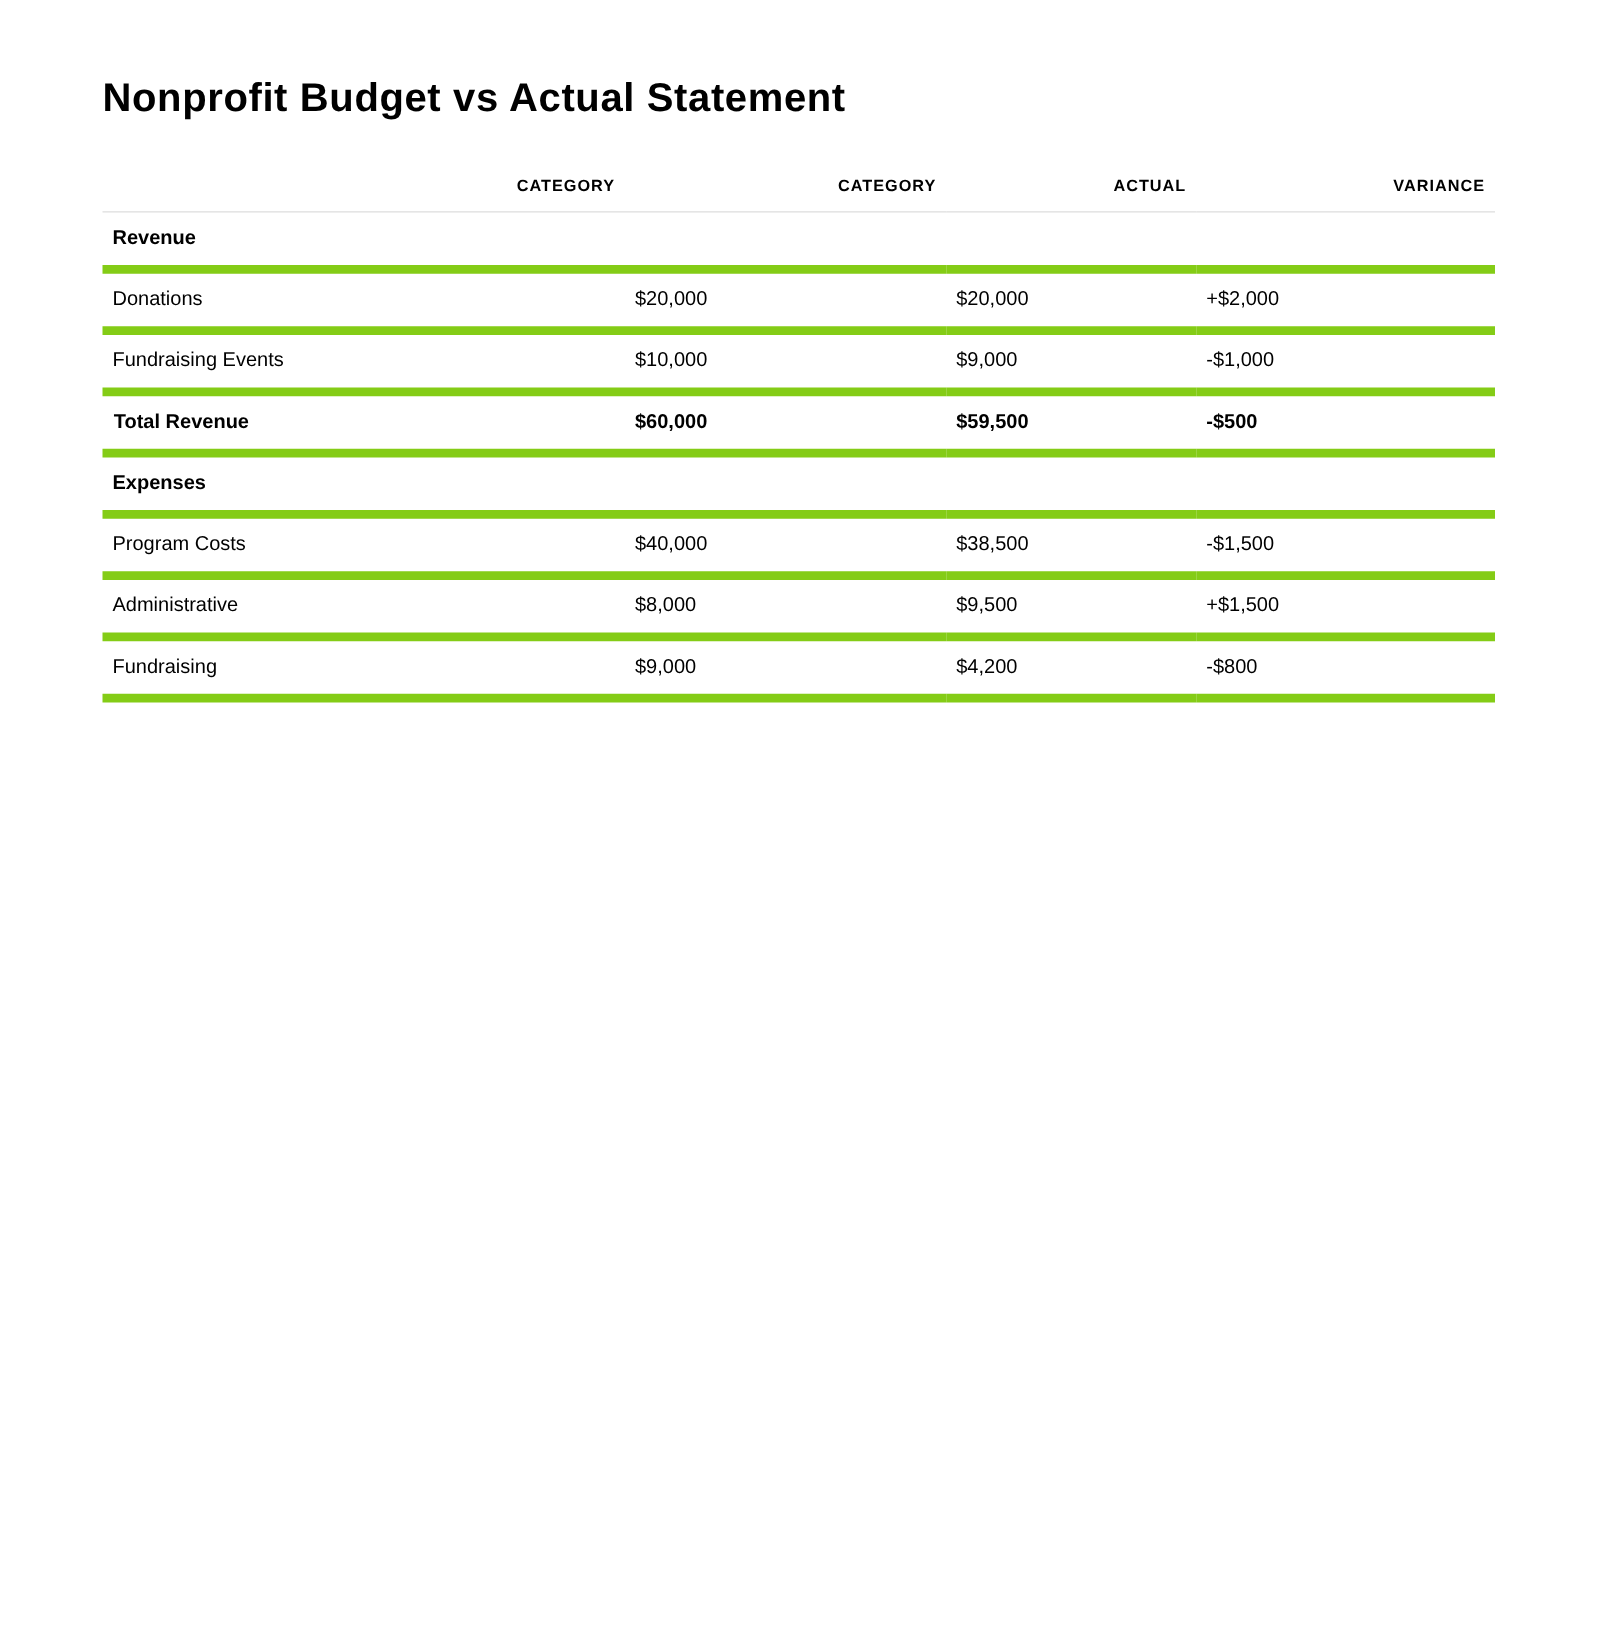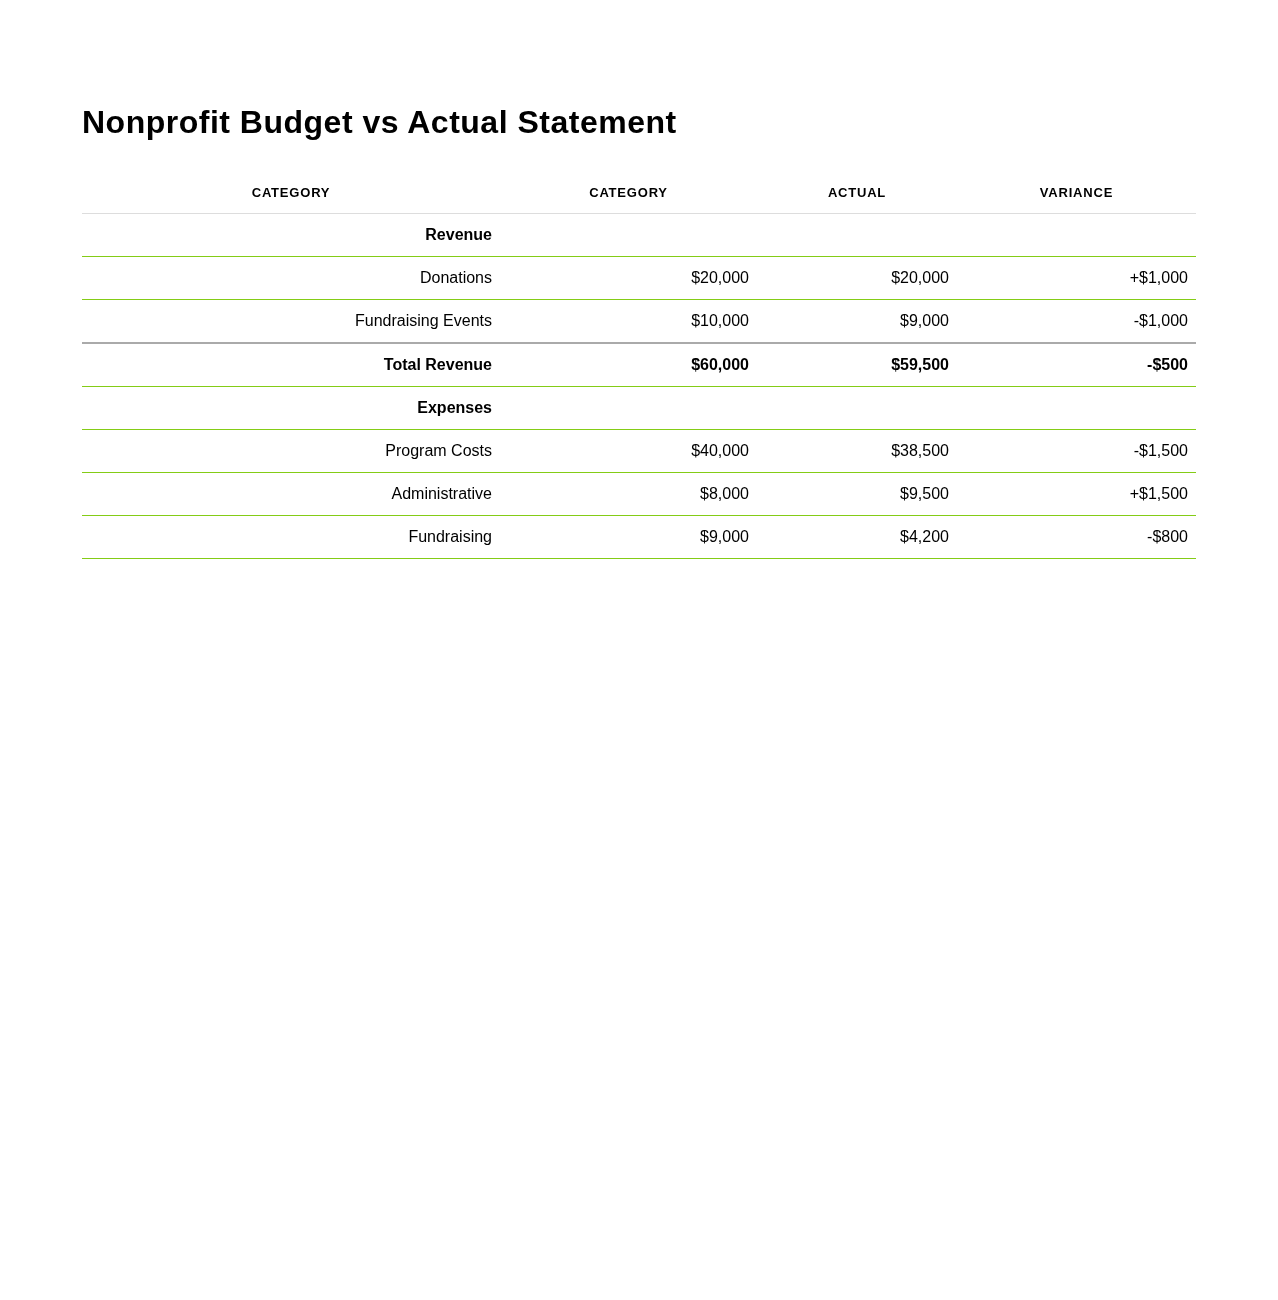--- a/index.html
+++ b/index.html
@@ -2,39 +2,39 @@
 <html><head>
   <meta charset="utf-8">
   <style>
     html, body { margin: 0; padding: 0; background: #ffffff; }
     body {
       width: 1278px; height: 1300px;
       font-family: "Liberation Sans", sans-serif;
       color: #000;
       position: relative;
     }
-    .page { position: absolute; left: 82px; top: 56px; width: 1114px; margin-top: 44px; }
+    .page { position: absolute; left: 82px; top: 56px; width: 1114px; }
     h1 {
       margin: 0; font-size: 32px; font-weight: bold; letter-spacing: 0.5px;
       line-height: 44px; height: 44px;
     }
     table {
       margin-top: 27px; width: 1114px; border-collapse: collapse; table-layout: fixed;
       font-size: 16px;
     }
     col.c1 { width: 418px; }
     col.c2 { width: 257px; }
     col.c3 { width: 200px; }
     col.c4 { width: 239px; }
     th {
-      text-align: center; font-size: 13px; font-weight: bold; letter-spacing: 0.8px;
+      text-align: right; font-size: 13px; font-weight: bold; letter-spacing: 0.8px;
       padding: 0 8px; height: 42px; border-bottom: 1px solid #dddddd;
     }
     td {
-      padding: 0 8px; height: 42px; border-bottom: 1px solid #84cc16; text-align: right;
+      padding: 0 8px; height: 42px; border-bottom: 7px solid #84cc16;
     }
     tr.section td { font-weight: bold; }
     tr.total td { font-weight: bold; height: 42px; border-top: 2px solid #aaaaaa; }
     tr.total td:first-child { padding-left: 9px; }
     tr.net td { font-weight: bold; border-top: 2px solid #aaaaaa; }
   </style>
 </head>
 <body>
 
 <div class="page">
@@ -59,21 +59,21 @@
       <tr class="section">
         <td>Revenue</td>
         <td></td>
           <td></td>
           <td></td>
       </tr>
       <tr>
         <td>Donations</td>
         <td>$20,000</td>
         <td>$20,000</td>
-        <td>+$1,000</td>
+        <td>+$2,000</td>
       </tr>
       <tr>
         <td>Fundraising Events</td>
         <td>$10,000</td>
         <td>$9,000</td>
         <td>-$1,000</td>
       </tr>
       <tr class="total">
         <td>Total Revenue</td>
         <td>$60,000</td>

